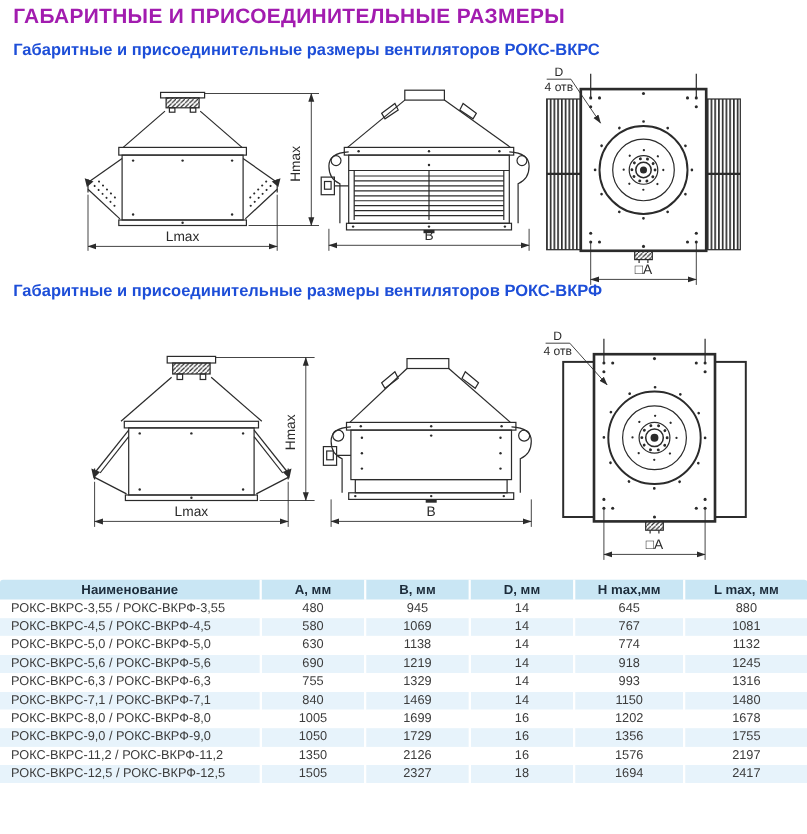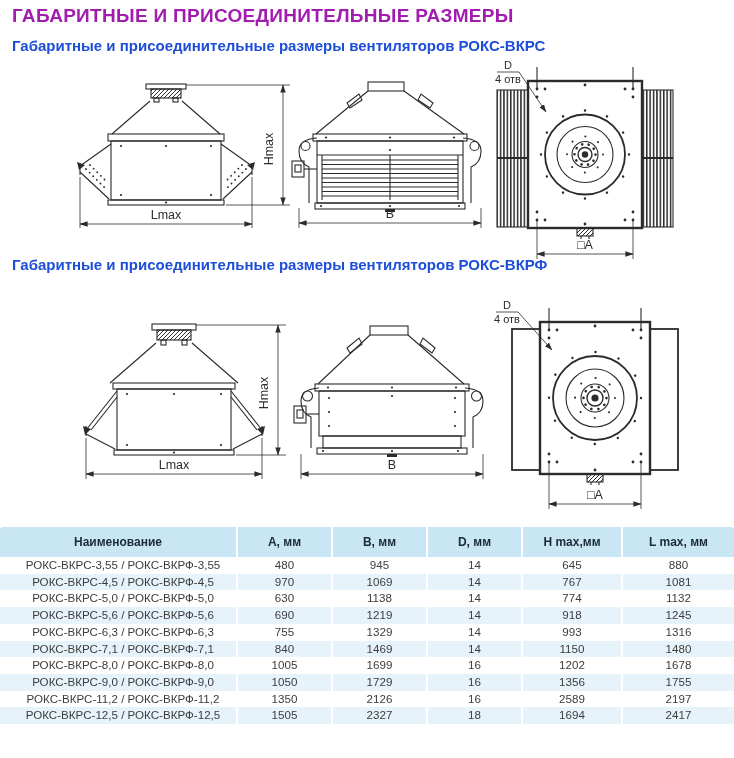--- a/index.html
+++ b/index.html
@@ -7,25 +7,25 @@
   .title{position:absolute;left:12px;top:5px;font-size:19px;font-weight:bold;color:#a21caf;letter-spacing:.3px;white-space:nowrap}
   .subtitle{position:absolute;left:12px;font-size:15px;font-weight:bold;color:#1d4ed8;white-space:nowrap}
   #sub1{top:37px}
   #sub2{top:256px}
   svg.row{position:absolute;left:0}
   #row1{top:58px}
   #row2{top:298px}
   svg .lbl{fill:#2b2b2b;stroke:none;font-size:12.5px;font-family:"Liberation Sans",sans-serif}
   svg .lbl-sm{fill:#2b2b2b;stroke:none;font-size:11px;font-family:"Liberation Sans",sans-serif}
   table.dim-table{position:absolute;top:527px;left:0;width:734px;border-collapse:collapse;table-layout:fixed}
-  table.dim-table th{background:#c9e6f4;font-size:12px;font-weight:bold;color:#1b2b3a;height:30px;border-left:2px solid #fff;text-align:center;padding:0}
+  table.dim-table th{background:#c9e6f4;font-size:12px;font-weight:bold;color:#1b2b3a;height:18px;border-left:2px solid #fff;text-align:center;padding:0}
   table.dim-table th:first-child{border-left:none;border-radius:3px 0 0 0}
   table.dim-table th:last-child{border-radius:0 3px 0 0}
   table.dim-table td{font-size:11.6px;color:#3c3c3c;text-align:center;height:16.7px;line-height:16.7px;padding:0;border-left:2px solid rgba(255,255,255,.9);white-space:nowrap;overflow:hidden}
-  table.dim-table td:first-child{text-align:center;padding-left:10px;border-left:none}
+  table.dim-table td:first-child{text-align:left;padding-left:10px;border-left:none}
   table.dim-table tbody tr:nth-child(even){background:#e7f3fb}
 </style>
 </head>
 <body>
 
 <div class="title">ГАБАРИТНЫЕ И ПРИСОЕДИНИТЕЛЬНЫЕ РАЗМЕРЫ</div>
 <div class="subtitle" id="sub1">Габаритные и присоединительные размеры вентиляторов РОКС-ВКРС</div>
 <div class="subtitle" id="sub2">Габаритные и присоединительные размеры вентиляторов РОКС-ВКРФ</div>
 
 <svg id="row1" class="row" width="734" height="210" viewBox="0 0 734 210">
@@ -330,21 +330,21 @@
       <tr>
         <td>РОКС-ВКРС-3,55 / РОКС-ВКРФ-3,55</td>
         <td>480</td>
         <td>945</td>
         <td>14</td>
         <td>645</td>
         <td>880</td>
       </tr>
       <tr>
         <td>РОКС-ВКРС-4,5 / РОКС-ВКРФ-4,5</td>
-        <td>970</td>
+        <td>580</td>
         <td>1069</td>
         <td>14</td>
         <td>767</td>
         <td>1081</td>
       </tr>
       <tr>
         <td>РОКС-ВКРС-5,0 / РОКС-ВКРФ-5,0</td>
         <td>630</td>
         <td>1138</td>
         <td>14</td>
@@ -389,21 +389,21 @@
         <td>1729</td>
         <td>16</td>
         <td>1356</td>
         <td>1755</td>
       </tr>
       <tr>
         <td>РОКС-ВКРС-11,2 / РОКС-ВКРФ-11,2</td>
         <td>1350</td>
         <td>2126</td>
         <td>16</td>
-        <td>2589</td>
+        <td>1576</td>
         <td>2197</td>
       </tr>
       <tr>
         <td>РОКС-ВКРС-12,5 / РОКС-ВКРФ-12,5</td>
         <td>1505</td>
         <td>2327</td>
         <td>18</td>
         <td>1694</td>
         <td>2417</td>
       </tr>

